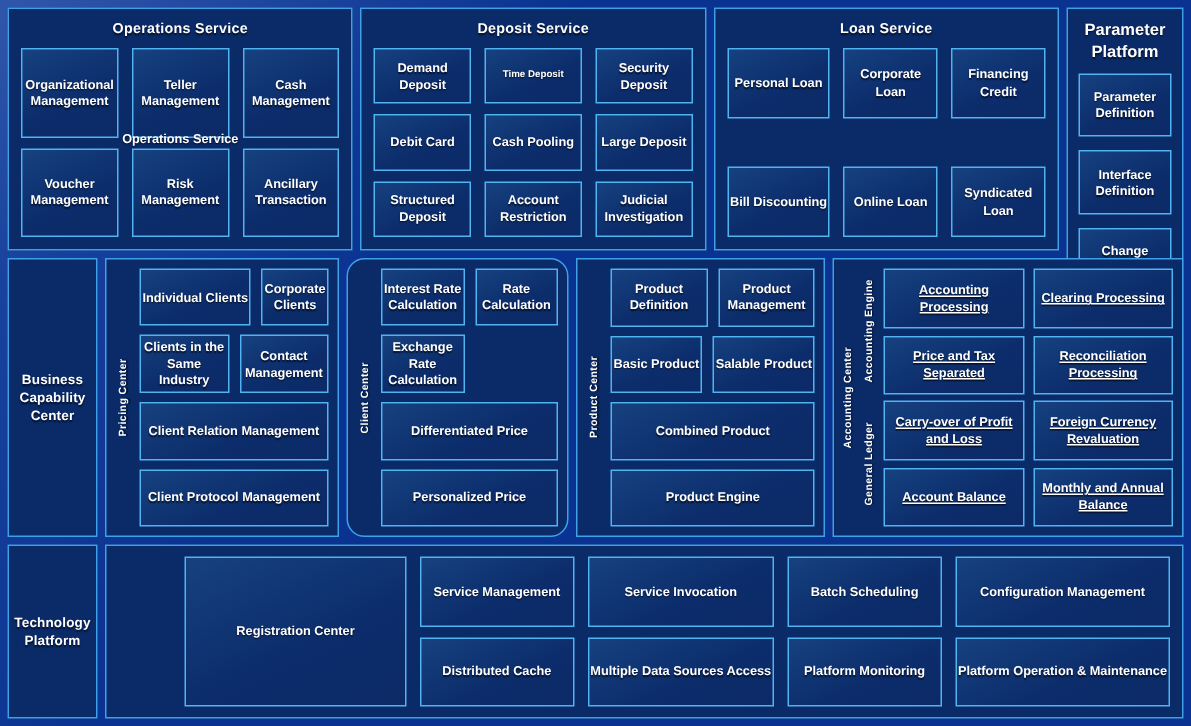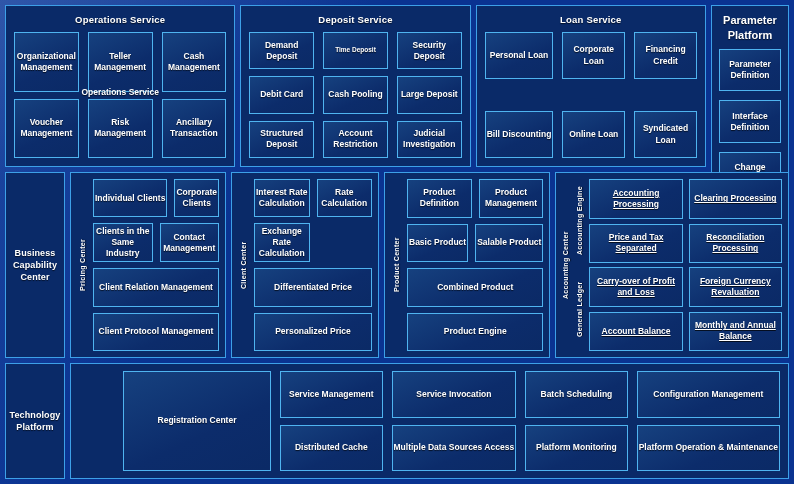--- a/index.html
+++ b/index.html
@@ -203,21 +203,21 @@
         </div>
         <div class="full">
             <div class="tile">Client Relation Management</div>
           </div>
         <div class="full">
             <div class="tile">Client Protocol Management</div>
           </div>
       </div>
     </div>
 
-    <div class="bx bx-outer mid-panel" style="flex:0 0 148px;">
+    <div class="bx bx-outer mid-panel" style="flex:0 0 148px;border-radius:12px;">
       <div class="vlabel">Client Center</div>
       <div class="mid-body">
         <div class="pair">
           <div class="tile wrap">Interest Rate Calculation</div>
           <div class="tile wrap">Rate Calculation</div>
         </div>
         <div class="pair">
           <div class="tile wrap">Exchange Rate Calculation</div>
         </div>
         <div class="full">

